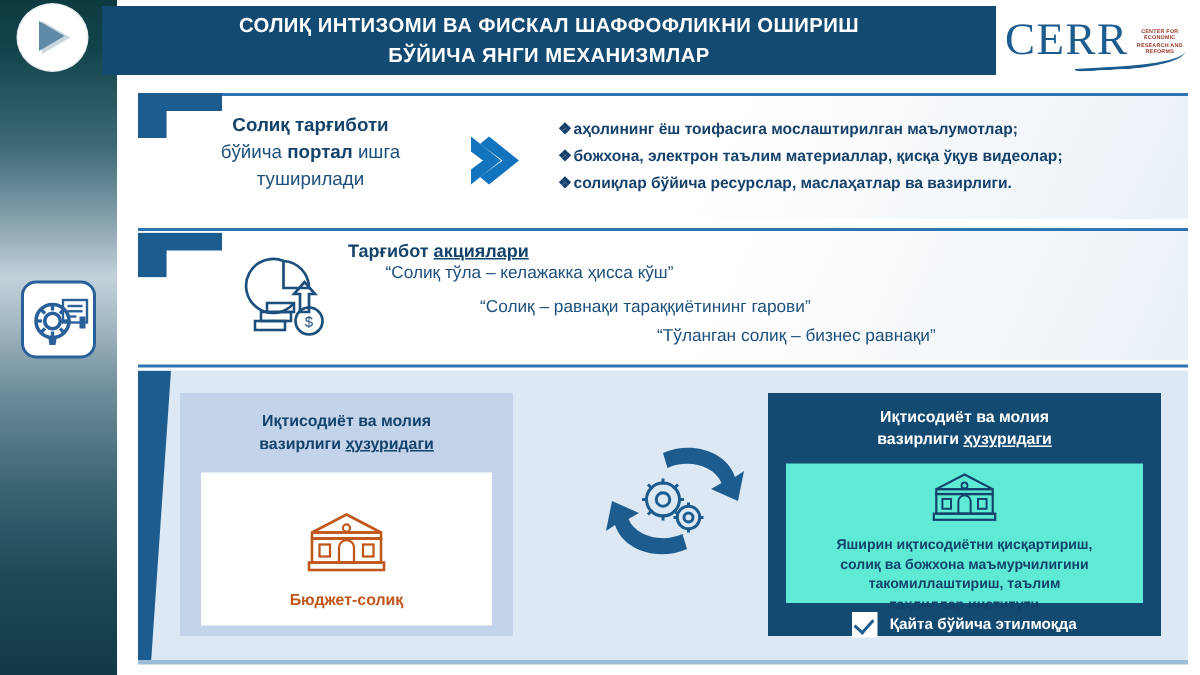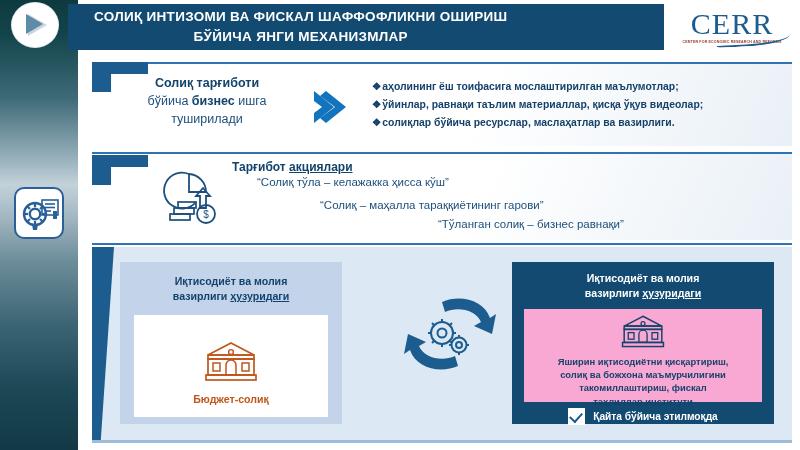--- a/index.html
+++ b/index.html
@@ -41,21 +41,21 @@
     border-radius: 10px;
   }
   .rail-icon svg { position: absolute; left: 4px; top: 5px; }
 
   
   .header {
     position: absolute;
     left: 68px; top: 4px;
     width: 596px; height: 46px;
     background: #134a72;
-    display: flex; align-items: center; justify-content: flex-start;
+    display: flex; align-items: center; justify-content: center;
   }
   .header-title {
     color: #ffffff;
     font-size: 13.5px;
     font-weight: bold;
     letter-spacing: 0.3px;
     text-align: center;
     line-height: 1.45;
     padding: 0 26px;
   }
@@ -81,21 +81,21 @@
     border-top: 10px solid transparent;
     border-bottom: 10px solid transparent;
     border-left: 17px solid #5f8ba8;
   }
 
   
   .logo {
     position: absolute;
     right: 6px; top: 5px;
     width: 124px; height: 44px;
-    display: flex; flex-direction: column;
+    display: flex; 
     align-items: center; justify-content: center;
   }
   .logo-word {
     font-family: "Liberation Serif", serif;
     font-size: 30px;
     letter-spacing: 1px;
     color: #1d5c8f;
     line-height: 0.95;
   }
   .logo-sub {
@@ -244,21 +244,21 @@
     background: #134a72;
   }
   .card-right .card-head {
     margin-top: 9px;
     text-align: center;
     font-size: 10.6px; font-weight: bold;
     color: #ffffff; line-height: 1.45;
   }
   .card-right .card-body {
     margin: 7px 12px 0 12px;
-    background: #f9a8d4;
+    background: #5eead4;
     height: 93px;
     display: flex; flex-direction: column;
     align-items: center; justify-content: flex-start;
     padding-top: 4px;
   }
   .card-right .card-label {
     margin-top: 2px;
     text-align: center;
     font-size: 9.4px; font-weight: bold;
     color: #13436b; line-height: 1.42;
@@ -334,34 +334,34 @@
     <div class="logo-sub">CENTER FOR ECONOMIC RESEARCH AND REFORMS</div>
     <div class="logo-swoosh"></div>
   </div>
 
   <div class="panel" id="sec1"></div>
   <div class="panel-rule" id="sec1-top"></div>
   <div class="flag1"></div>
 
   <div class="sec1-left">
     <b>Солиқ тарғиботи</b><br>
-    <span>бўйича </span><b>бизнес</b><span> ишга</span><br>
+    <span>бўйича </span><b>портал</b><span> ишга</span><br>
     <span>туширилади</span>
   </div>
 
   <div class="chev">
     <svg width="44" height="38" viewBox="0 0 44 38">
       <path d="M6 3 L26 19 L6 35 L6 25 L14 19 L6 13 Z" fill="#1274bd"></path>
       <path d="M18 3 L38 19 L18 35 L12 30 L27 19 L12 8 Z" fill="#1274bd"></path>
     </svg>
   </div>
 
   <div class="sec1-right">
     <div><span class="bullet">❖</span><span>аҳолининг ёш тоифасига мослаштирилган маълумотлар;</span></div>
-    <div><span class="bullet">❖</span><span>ўйинлар, равнақи таълим материаллар, қисқа ўқув видеолар;</span></div>
+    <div><span class="bullet">❖</span><span>божхона, электрон таълим материаллар, қисқа ўқув видеолар;</span></div>
     <div><span class="bullet">❖</span><span>солиқлар бўйича ресурслар, маслаҳатлар ва вазирлиги.</span></div>
   </div>
 
   <div class="panel-rule" id="sec2rule-top"></div>
   <div class="panel" id="sec2"></div>
   <div class="flag2"></div>
 
   <div class="coin-icon">
     <svg width="62" height="58" viewBox="0 0 62 58">
       <path d="M29 6 A18 18 0 1 0 36 34" fill="none" stroke="#1d4f7c" stroke-width="1.8"></path>
@@ -375,21 +375,21 @@
       <circle cx="46" cy="46" r="9" fill="none" stroke="#1d4f7c" stroke-width="1.8"></circle>
       <text x="46" y="50" font-size="10" font-family="Liberation Sans, sans-serif" text-anchor="middle" fill="#1d4f7c">$</text>
     </svg>
   </div>
 
   <div class="sec2-title">
     <span>Тарғибот </span><u>акциялари</u>
   </div>
 
   <div class="slogan" id="slogan1">“Солиқ тўла – келажакка  ҳисса кўш”</div>
-  <div class="slogan" id="slogan2">“Солиқ – маҳалла  тараққиётининг гарови”</div>
+  <div class="slogan" id="slogan2">“Солиқ – равнақи  тараққиётининг гарови”</div>
   <div class="slogan" id="slogan3">“Тўланган  солиқ – бизнес равнақи”</div>
 
   <div class="panel-rule" id="sec3rule"></div>
   <div id="sec3"></div>
   <div class="wedge"></div>
   <div class="bottom-strip"></div>
 
   <div class="card-left">
     <div class="card-head">
       <div>Иқтисодиёт  ва молия</div>
@@ -453,21 +453,21 @@
           <rect x="4" y="36" width="50" height="5" fill="none" stroke="#13436b" stroke-width="1.8"></rect>
           <rect x="11" y="24" width="7" height="8" fill="none" stroke="#13436b" stroke-width="1.6"></rect>
           <rect x="40" y="24" width="7" height="8" fill="none" stroke="#13436b" stroke-width="1.6"></rect>
           <path d="M24 36 L24 26 A5 5 0 0 1 34 26 L34 36 Z" fill="none" stroke="#13436b" stroke-width="1.6"></path>
           <circle cx="29" cy="13" r="2.4" fill="none" stroke="#13436b" stroke-width="1.5"></circle>
         </svg>
       </span>
       <div class="card-label">
         <div>Яширин иқтисодиётни қисқартириш,</div>
         <div>солиқ ва божхона маъмурчилигини</div>
-        <div>такомиллаштириш, фискал</div>
+        <div>такомиллаштириш, таълим</div>
         <div>таҳлиллар институти</div>
       </div>
     </div>
     <div class="chk-row">
       <span class="chkbox"></span>
       <span class="chk-label">Қайта бўйича этилмоқда</span>
     </div>
   </div>
 
 </div>

